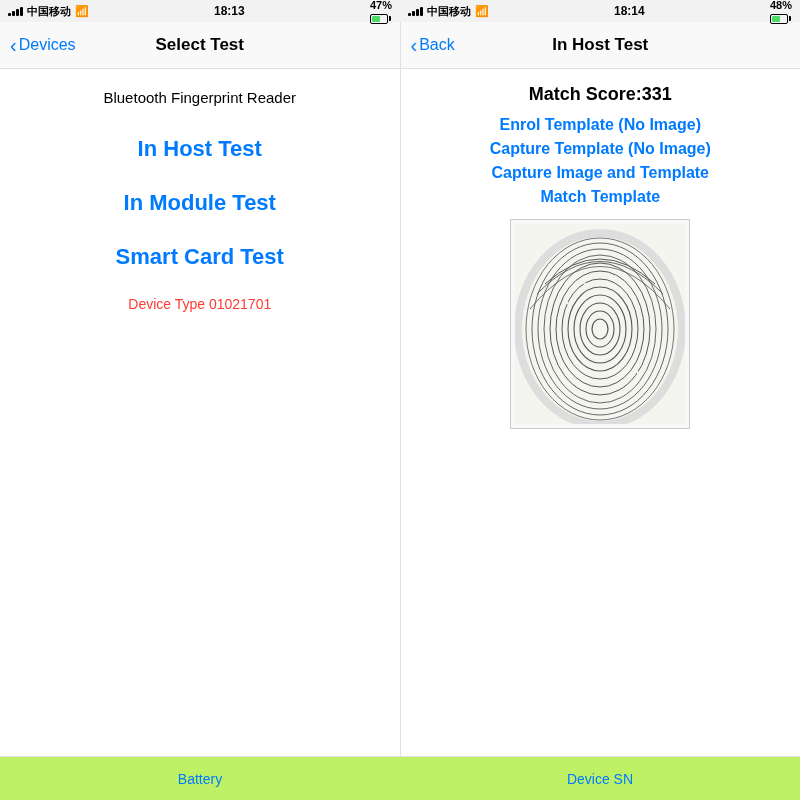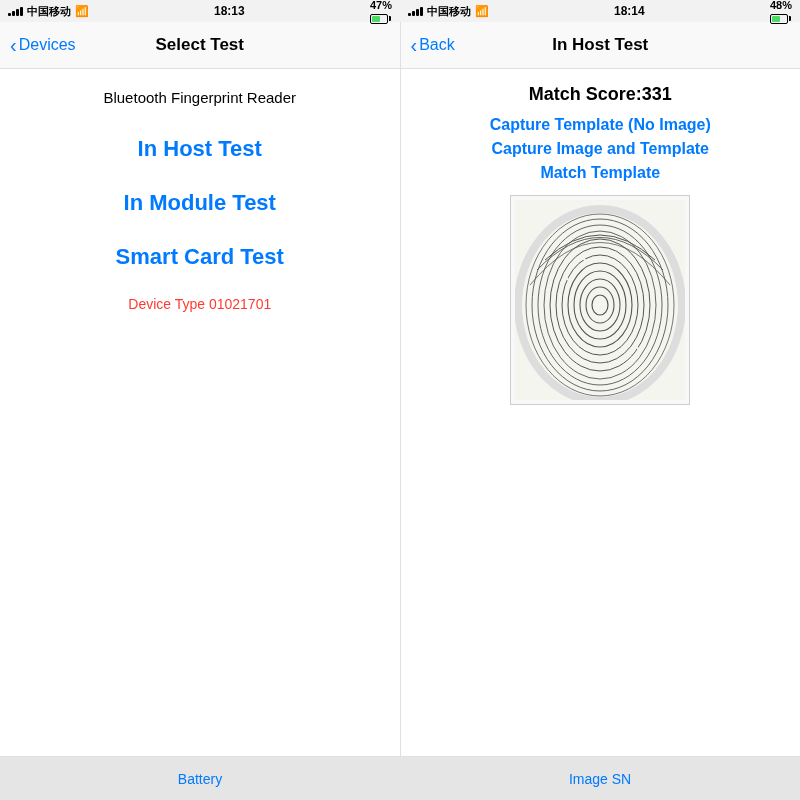--- a/index.html
+++ b/index.html
@@ -197,21 +197,21 @@
       overflow: hidden;
     }
     .fingerprint-svg {
       width: 170px;
       height: 200px;
     }
 
     
     .bottom-bar {
       height: 44px;
-      background: #e5e5e5;
+      background: #bef264;
       border-top: 1px solid #e0e0e0;
       display: flex;
       align-items: center;
     }
     .bottom-btn {
       flex: 1;
       text-align: center;
       font-size: 14px;
       color: #007aff;
       cursor: pointer;
@@ -294,20 +294,21 @@
   <div class="left-panel">
     <div class="device-label">Bluetooth Fingerprint Reader</div>
     <div class="test-menu-item">In Host Test</div>
     <div class="test-menu-item">In Module Test</div>
     <div class="test-menu-item">Smart Card Test</div>
     <div class="device-type-label">Device Type   01021701</div>
   </div>
 
   <div class="right-panel">
     <div class="match-score">Match Score:331</div>
+    <div class="action-item">Enrol Template (No Image)</div>
     <div class="action-item">Capture Template (No Image)</div>
     <div class="action-item">Capture Image and Template</div>
     <div class="action-item">Match Template</div>
 
     <div class="fingerprint-container">
       <svg class="fingerprint-svg" viewBox="0 0 170 200" xmlns="http://www.w3.org/2000/svg">
 
         <rect width="170" height="200" fill="#f5f5f0"></rect>
 
         <ellipse cx="85" cy="105" rx="8" ry="10" fill="none" stroke="#555" stroke-width="1.2"></ellipse>
@@ -337,14 +338,14 @@
 
         <ellipse cx="85" cy="105" rx="82" ry="96" fill="none" stroke="#ddd" stroke-width="8"></ellipse>
       </svg>
     </div>
   </div>
 
 </div>
 
 <div class="bottom-bar">
   <div class="bottom-btn">Battery</div>
-  <div class="bottom-btn">Image SN</div>
+  <div class="bottom-btn">Device SN</div>
 </div>
 
 </body></html>

